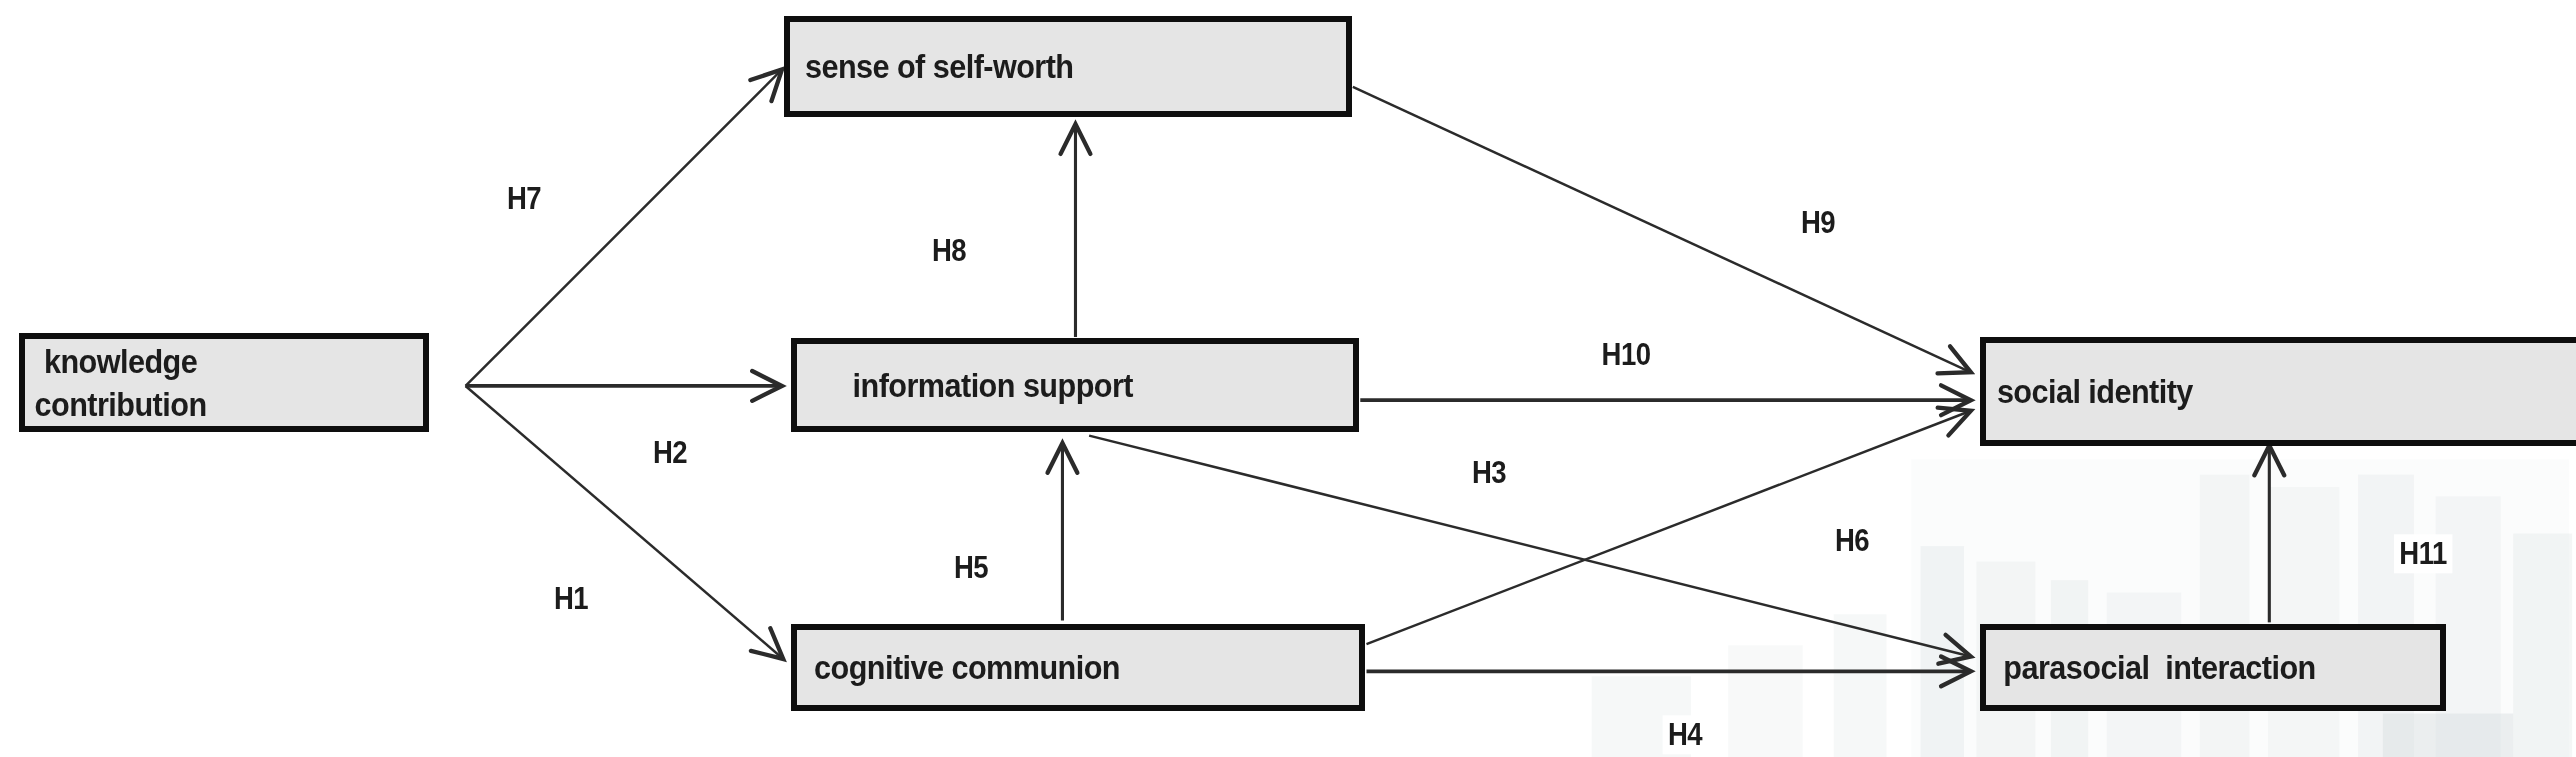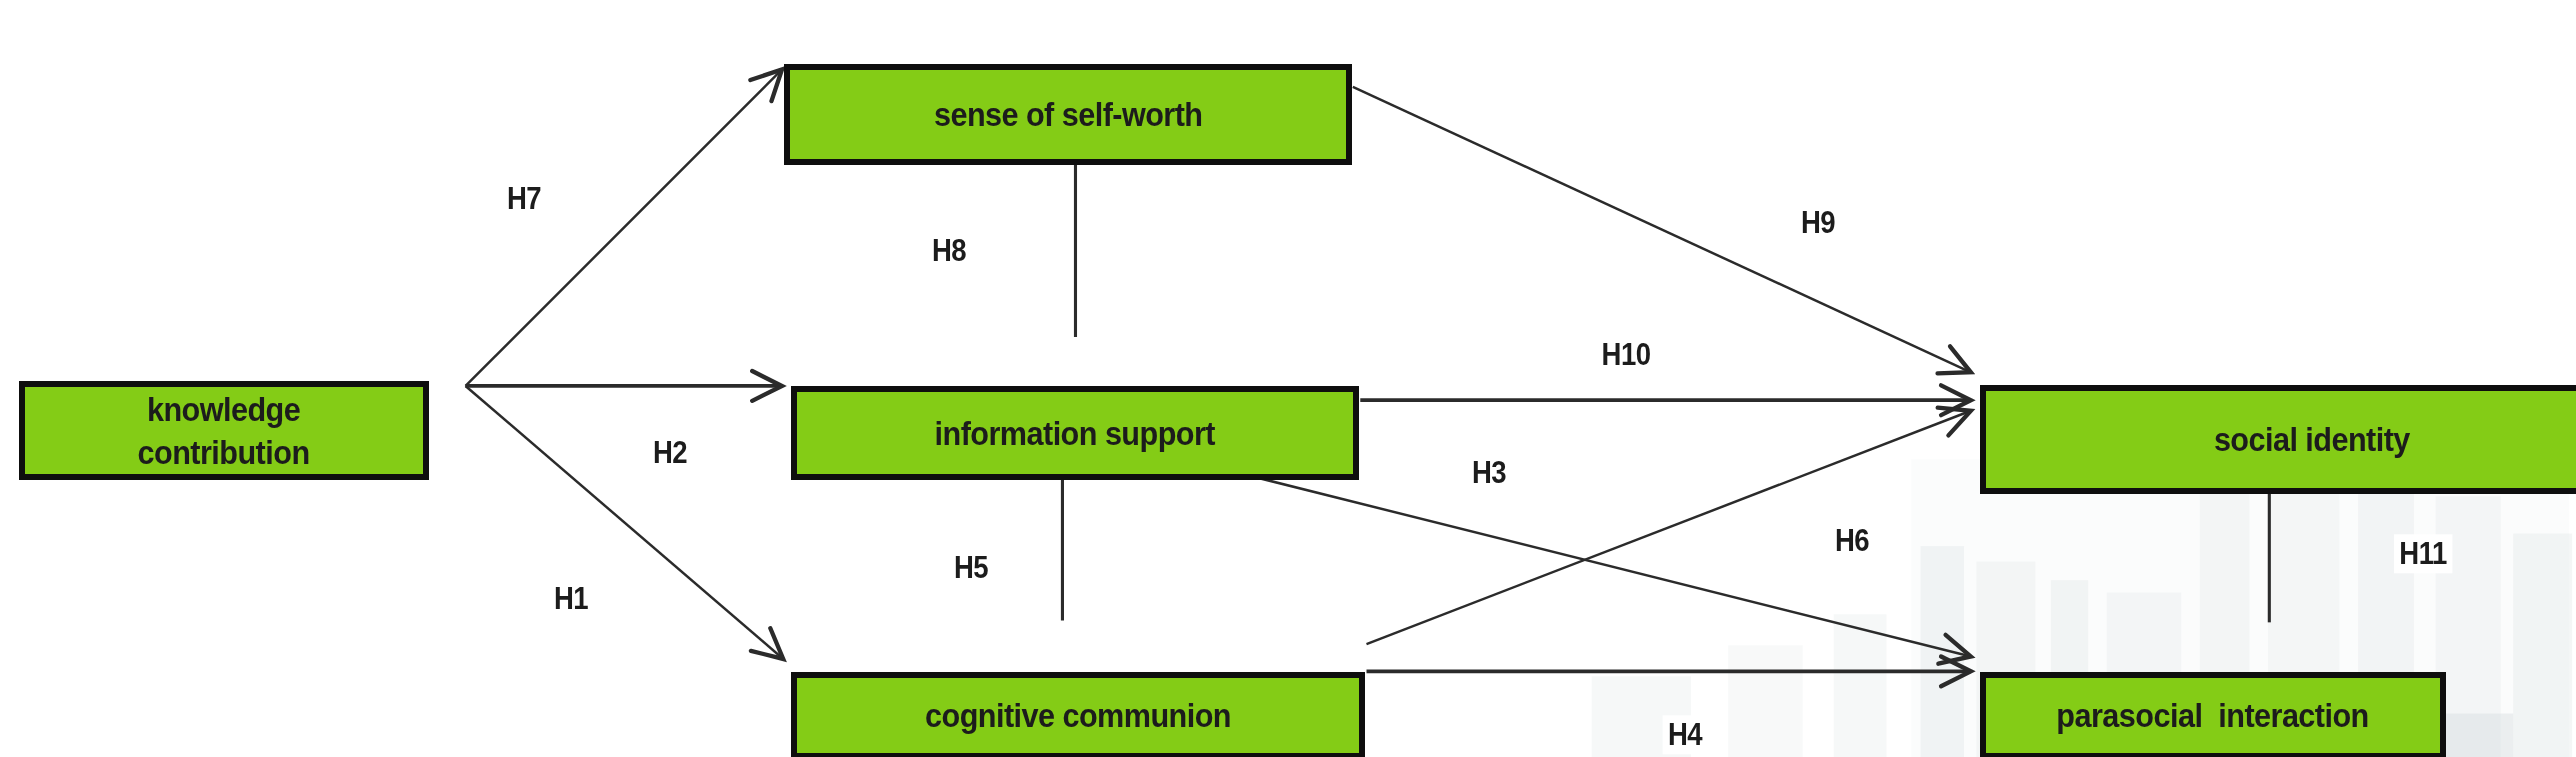--- a/index.html
+++ b/index.html
@@ -8,25 +8,24 @@
     width:2576px;height:757px;
     transform-origin:0 0;
     transform:scale(calc(100vw / 4151));
     background:#ffffff;
     font-family:"Liberation Sans","DejaVu Sans",sans-serif;
   }
   .edges-layer{position:absolute;left:0;top:0;width:2576px;height:757px;}
   .node{
     position:absolute;
     box-sizing:border-box;
-    background:#84cc16;
+    background:#e5e5e5;
     border:6.8px solid #0e0e0e;
-    display:flex;align-items:center;justify-content:center;
+    display:flex;align-items:center;justify-content:flex-start;
     text-align:center;
-    margin-top:48px;
   }
   .node-label{
     display:inline-block;
     font-weight:bold;
     font-size:34px;
     line-height:1.25;
     color:#1c1c1c;
     letter-spacing:-0.6px;
     white-space:pre-wrap;
     transform:scaleX(0.90);
@@ -84,21 +83,21 @@
       </g>
   </svg>
   <div id="nodes">
       <div class="node" style="left: 18.6px; top: 333px; width: 410px; height: 99px;">
         <span class="node-label">knowledge
 contribution</span>
       </div>
       <div class="node" style="left: 784px; top: 15.5px; width: 568px; height: 101px;">
         <span class="node-label">sense of self-worth</span>
       </div>
-      <div class="node" style="left: 791px; top: 338px; width: 568px; height: 94px;">
+      <div class="node" style="left: 791px; top: 338px; width: 568px; height: 94px; padding-left: 40px;">
         <span class="node-label">information support</span>
       </div>
       <div class="node" style="left: 791px; top: 624px; width: 574px; height: 87px;">
         <span class="node-label">cognitive communion</span>
       </div>
       <div class="node" style="left: 1980px; top: 337px; width: 664px; height: 109px;">
         <span class="node-label">social identity</span>
       </div>
       <div class="node" style="left: 1980px; top: 624px; width: 466px; height: 87px;">
         <span class="node-label">parasocial  interaction</span>

